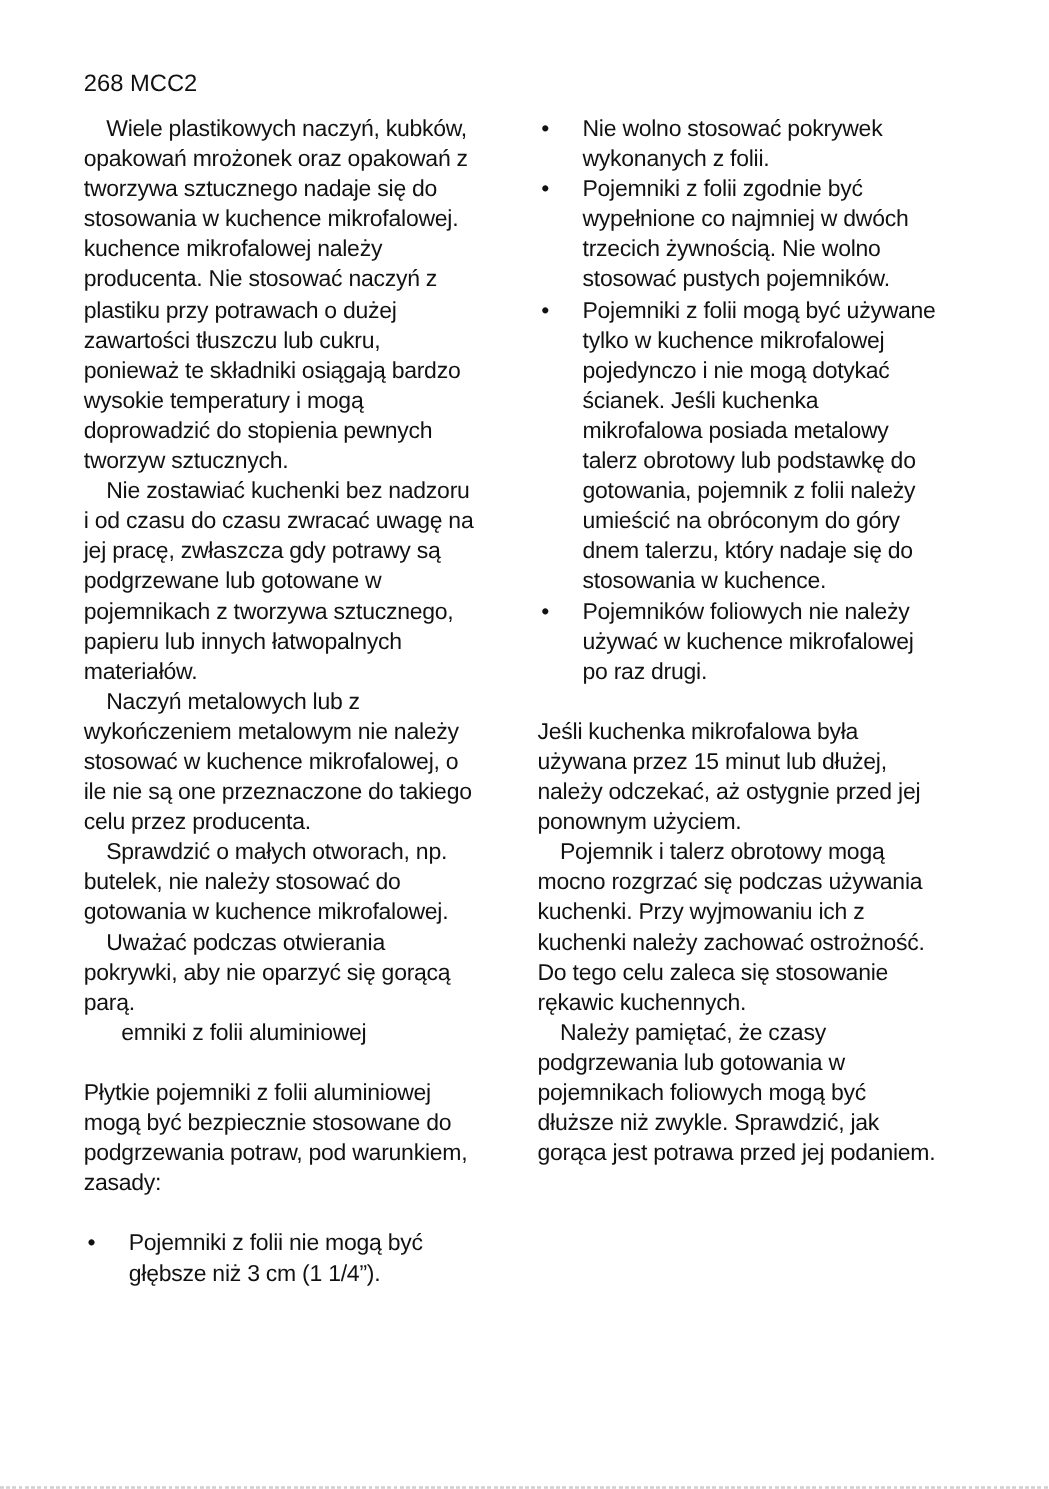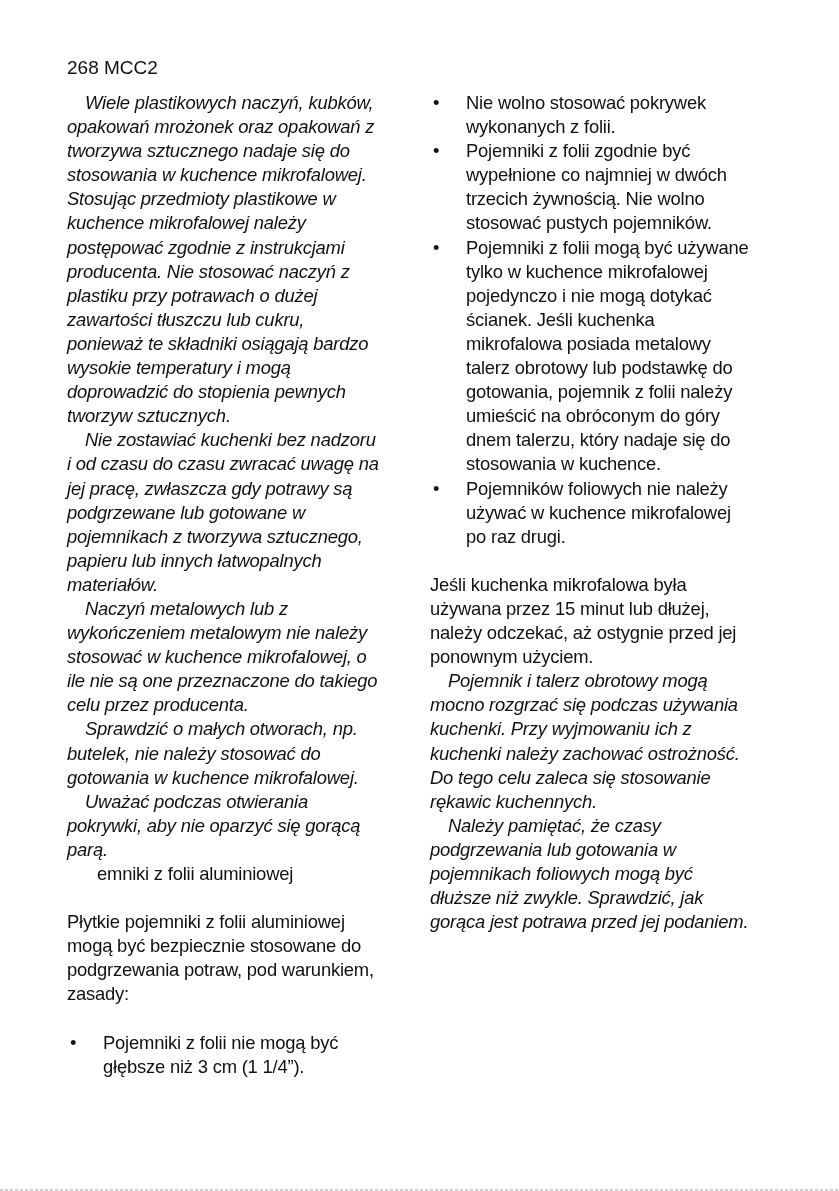--- a/index.html
+++ b/index.html
@@ -5,21 +5,21 @@
   html, body { margin: 0; padding: 0; background: #ffffff; }
   body { width: 839px; height: 1191px; position: relative; overflow: hidden;
          font-family: "Liberation Sans", sans-serif; color: #111; }
   .header { position: absolute; left: 67px; top: 56px; font-size: 19px; line-height: 24px; }
   .header .num { font-weight: normal; }
   .header .model { font-weight: normal; }
   .col { position: absolute; top: 91px; font-size: 18.4px; line-height: 24.1px; letter-spacing: -0.2px; }
   .col-left { left: 67px; width: 345px; }
   .col-right { left: 430px; width: 350px; }
   p { margin: 0; }
-  .indent { text-indent: 18px; font-style: italic; }
+  .indent { text-indent: 18px; }
   .section-heading { padding-left: 30px; margin: 0; }
   .gap { height: 24.1px; }
   ul { list-style: none; margin: 0; padding: 0; }
   li { position: relative; padding-left: 36px; }
   li .bullet { position: absolute; left: 3px; top: 0; }
   .ln { display: block; white-space: nowrap; }
   .bottom-rule { position: absolute; left: 0; bottom: 0; width: 839px; height: 2px;
                  background: repeating-linear-gradient(90deg, #cfcfcf 0 3px, transparent 3px 5px); }
 </style>
 </head>
@@ -29,23 +29,21 @@
   <span class="num">268</span>
   <span class="model">MCC2</span>
 </div>
 
 <div class="col col-left">
   <p class="indent">
     <span class="ln">Wiele plastikowych naczyń, kubków,</span>
     <span class="ln" style="text-indent:0">opakowań mrożonek oraz opakowań z</span>
     <span class="ln" style="text-indent:0">tworzywa sztucznego nadaje się do</span>
     <span class="ln" style="text-indent:0">stosowania w kuchence mikrofalowej.</span>
-    <span class="ln" style="text-indent:0">Stosując przedmioty plastikowe w</span>
     <span class="ln" style="text-indent:0">kuchence mikrofalowej należy</span>
-    <span class="ln" style="text-indent:0">postępować zgodnie z instrukcjami</span>
     <span class="ln" style="text-indent:0">producenta. Nie stosować naczyń z</span>
     <span class="ln" style="text-indent:0">plastiku przy potrawach o dużej</span>
     <span class="ln" style="text-indent:0">zawartości tłuszczu lub cukru,</span>
     <span class="ln" style="text-indent:0">ponieważ te składniki osiągają bardzo</span>
     <span class="ln" style="text-indent:0">wysokie temperatury i mogą</span>
     <span class="ln" style="text-indent:0">doprowadzić do stopienia pewnych</span>
     <span class="ln" style="text-indent:0">tworzyw sztucznych.</span>
   </p>
   <p class="indent">
     <span class="ln">Nie zostawiać kuchenki bez nadzoru</span>

